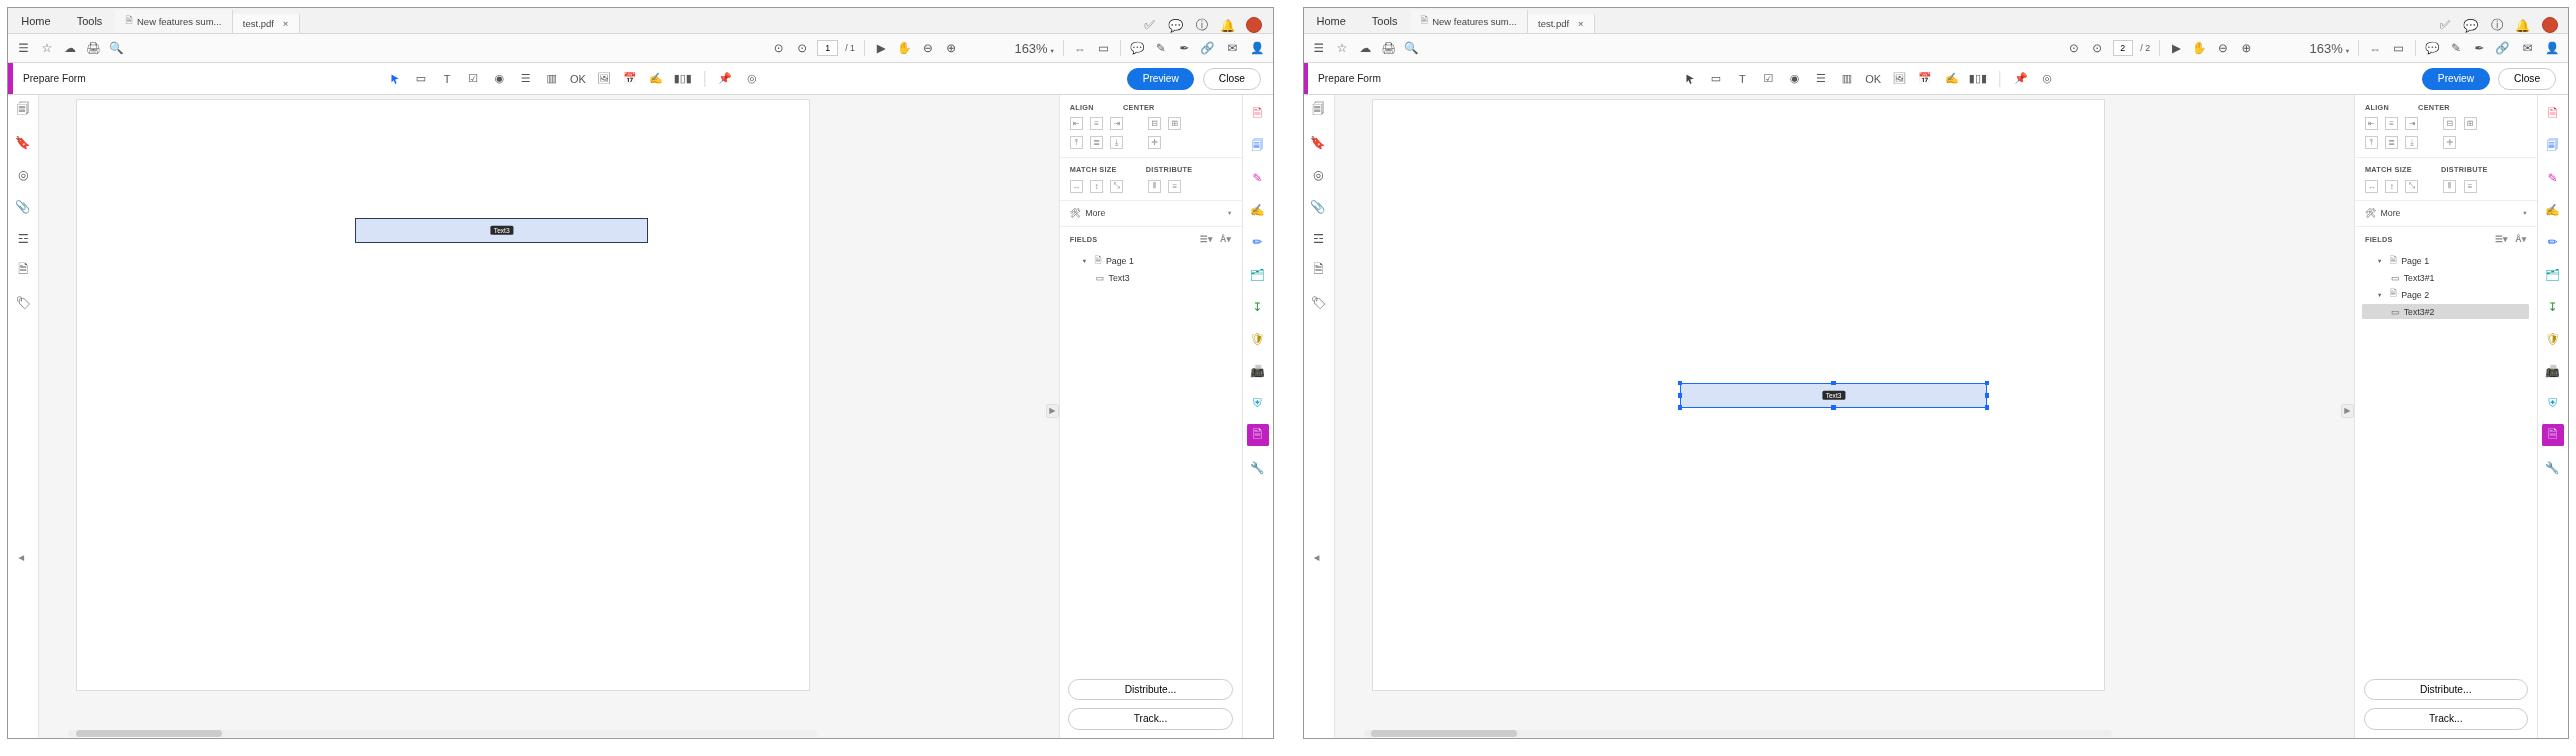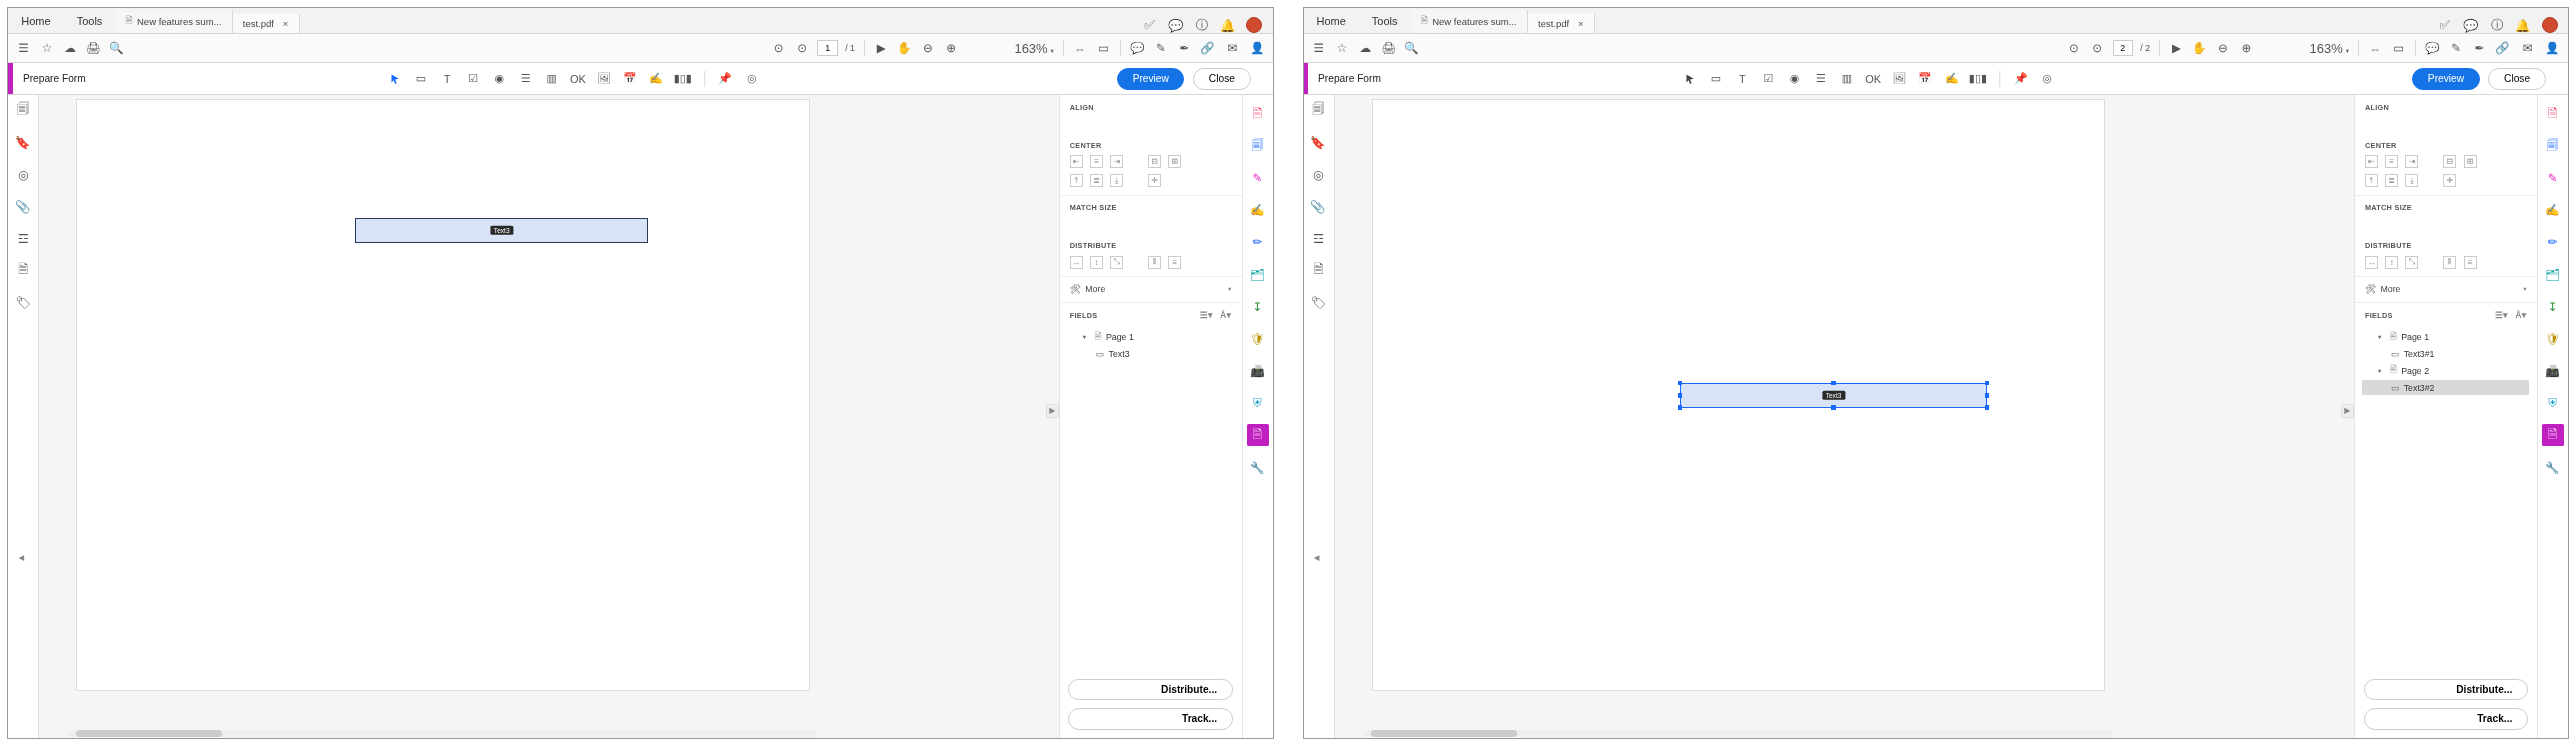--- a/index.html
+++ b/index.html
@@ -29,21 +29,21 @@
   .main-toolbar .right { margin-left: auto; display: flex; align-items: center; gap: 8.8px; }
   
   .mode-bar { display: flex; align-items: center; height: 32px; border-bottom: 0.7px solid #d8d8d8; background: #fff; }
   .mode-bar .purple-strip { width: 4.4px; height: 100%; background: #c020c0; }
   .mode-bar .mode-title { font-size: 10.2px; color: #222; padding: 0 10.2px; }
   .mode-bar .tools-center { position:absolute; left:50%; transform:translateX(-68%); display: flex; align-items: center; gap: 10.2px; }
   .mode-bar .mtool { width: 16px; height: 16px; display: inline-flex; align-items: center; justify-content: center; color: #555; cursor: pointer; font-size: 11px; }
   .mode-bar .mtool.cursor-active svg path { fill: #1769ff; }
   .mode-bar .mtool.cursor-idle svg path { fill: #444; }
   .mode-bar .sep { width: 0.7px; height: 16px; background: #d8d8d8; margin: 0 2.9px; }
-  .mode-bar .mode-actions { margin-left: auto; display: flex; align-items: center; gap: 8.8px; padding-right: 22px; }
+  .mode-bar .mode-actions { margin-left: auto; display: flex; align-items: center; gap: 8.8px; padding-right: 12px; }
   .btn { border-radius: 731px; padding: 4.4px 14.6px; font-size: 10.2px; cursor: pointer; border: 0.7px solid #ccc; background: #fff; }
   .btn.primary { background: #1473e6; color: #fff; border-color: #1473e6; }
   
   .work-area { flex: 1; display: flex; min-height: 0; }
   .left-rail { width: 31px; background: #fff; border-right: 0.7px solid #e4e4e4; display: flex; flex-direction: column; align-items: center; padding-top: 7.3px; gap: 16px; position:relative; }
   .left-rail .rail-ico { width: 16px; height: 16px; color: #555; font-size: 12.4px; display:flex; align-items:center; justify-content:center; cursor:pointer; }
   .left-rail .caret { position:absolute; bottom: 176px; left: 10.2px; font-size:7.3px; color:#888; }
   .right-rail { width: 31px; background: #fff; border-left: 0.7px solid #e4e4e4; display: flex; flex-direction: column; align-items: center; padding-top: 7.3px; gap: 10.2px; }
   .right-rail .rtool { width: 22px; height: 22px; display:flex; align-items:center; justify-content:center; font-size: 11.7px; cursor:pointer; border-radius:1.5px; }
   .rtool.red { color: #e03; } .rtool.blue { color: #1769ff; } .rtool.magenta { color: #e020c0; }
@@ -61,36 +61,36 @@
   .form-field.sel-resize .handle { position:absolute; width:4.4px; height:4.4px; background:#1769ff; }
   .form-field.sel-resize .h-nw{top:-2.9px;left:-2.9px;} .form-field.sel-resize .h-ne{top:-2.9px;right:-2.9px;}
   .form-field.sel-resize .h-sw{bottom:-2.9px;left:-2.9px;} .form-field.sel-resize .h-se{bottom:-2.9px;right:-2.9px;}
   .form-field.sel-resize .h-n{top:-2.9px;left:50%;margin-left:-2.2px;} .form-field.sel-resize .h-s{bottom:-2.9px;left:50%;margin-left:-2.2px;}
   .form-field.sel-resize .h-w{left:-2.9px;top:50%;margin-top:-2.2px;} .form-field.sel-resize .h-e{right:-2.9px;top:50%;margin-top:-2.2px;}
   .form-field .fld-label { position:absolute; left:50%; top:50%; transform:translate(-50%,-50%); background:#2a2a2a; color:#fff; font-size:6.6px; padding:0.7px 3.7px; border-radius:1.5px; }
   .form-field.darkborder { border-color:#2a3a5a; }
   
   .right-panel { width: 183px; border-left: 0.7px solid #e4e4e4; background: #fff; display: flex; flex-direction: column; font-size: 8.8px; color: #444; }
   .rp-section { padding: 7.3px 10.2px; border-bottom: 0.7px solid #eee; }
-  .rp-row-titles { display:flex; gap: 29px; font-size: 7.3px; font-weight:600; color:#555; letter-spacing:0.3px;flex-direction:column; }
+  .rp-row-titles { display:flex; gap: 29px; font-size: 7.3px; font-weight:600; color:#555; letter-spacing:0.3px; }
   .rp-icon-row { display: flex; gap: 7.3px; margin-top: 5.9px; }
   .rp-icon { width:13px; height:13px; display:inline-flex; align-items:center; justify-content:center; border:0.7px solid #ccc; font-size:8px; color:#888; }
   .rp-more { display:flex; align-items:center; gap:4.4px; padding: 7.3px 10.2px; border-bottom:0.7px solid #eee; }
   .rp-more .caret-d { margin-left:auto; font-size:6.6px; color:#888; }
   .rp-fields-hdr { display:flex; align-items:center; padding: 7.3px 10.2px 4.4px; font-size:7.3px; font-weight:600; color:#555; letter-spacing:0.3px; }
   .rp-fields-hdr .hdr-icons { margin-left:auto; display:flex; gap:7.3px; color:#888; font-size:8.8px;}
   .rp-tree { padding: 2.9px 7.3px 7.3px; flex:0 0 auto; }
   .tree-row { display:flex; align-items:center; gap:4.4px; padding: 2.2px 2.9px; font-size: 8.8px; color:#333; border-radius:1.5px; }
   .tree-row.indent1 { padding-left: 16px; }
   .tree-row.indent2 { padding-left: 29px; }
   .tree-row .twisty { font-size: 6.6px; color:#666; width:7.3px; }
   .tree-row .pg-ico { font-size: 8.8px; color:#666; }
   .tree-row.sel { background: #d8d8d8; }
   .rp-bottom { margin-top: auto; padding: 8.8px; display:flex; flex-direction:column; gap:7.3px; }
-  .rp-bottom .btn { width: 100%; text-align:right;font-weight:bold; }
+  .rp-bottom .btn { width: 100%; text-align:center; }
   
   svg { display:block; }
 </style>
 </head>
 <body>
 
 <div class="app-window">
 
   <div class="tabs-bar">
     <div class="main-nav">

